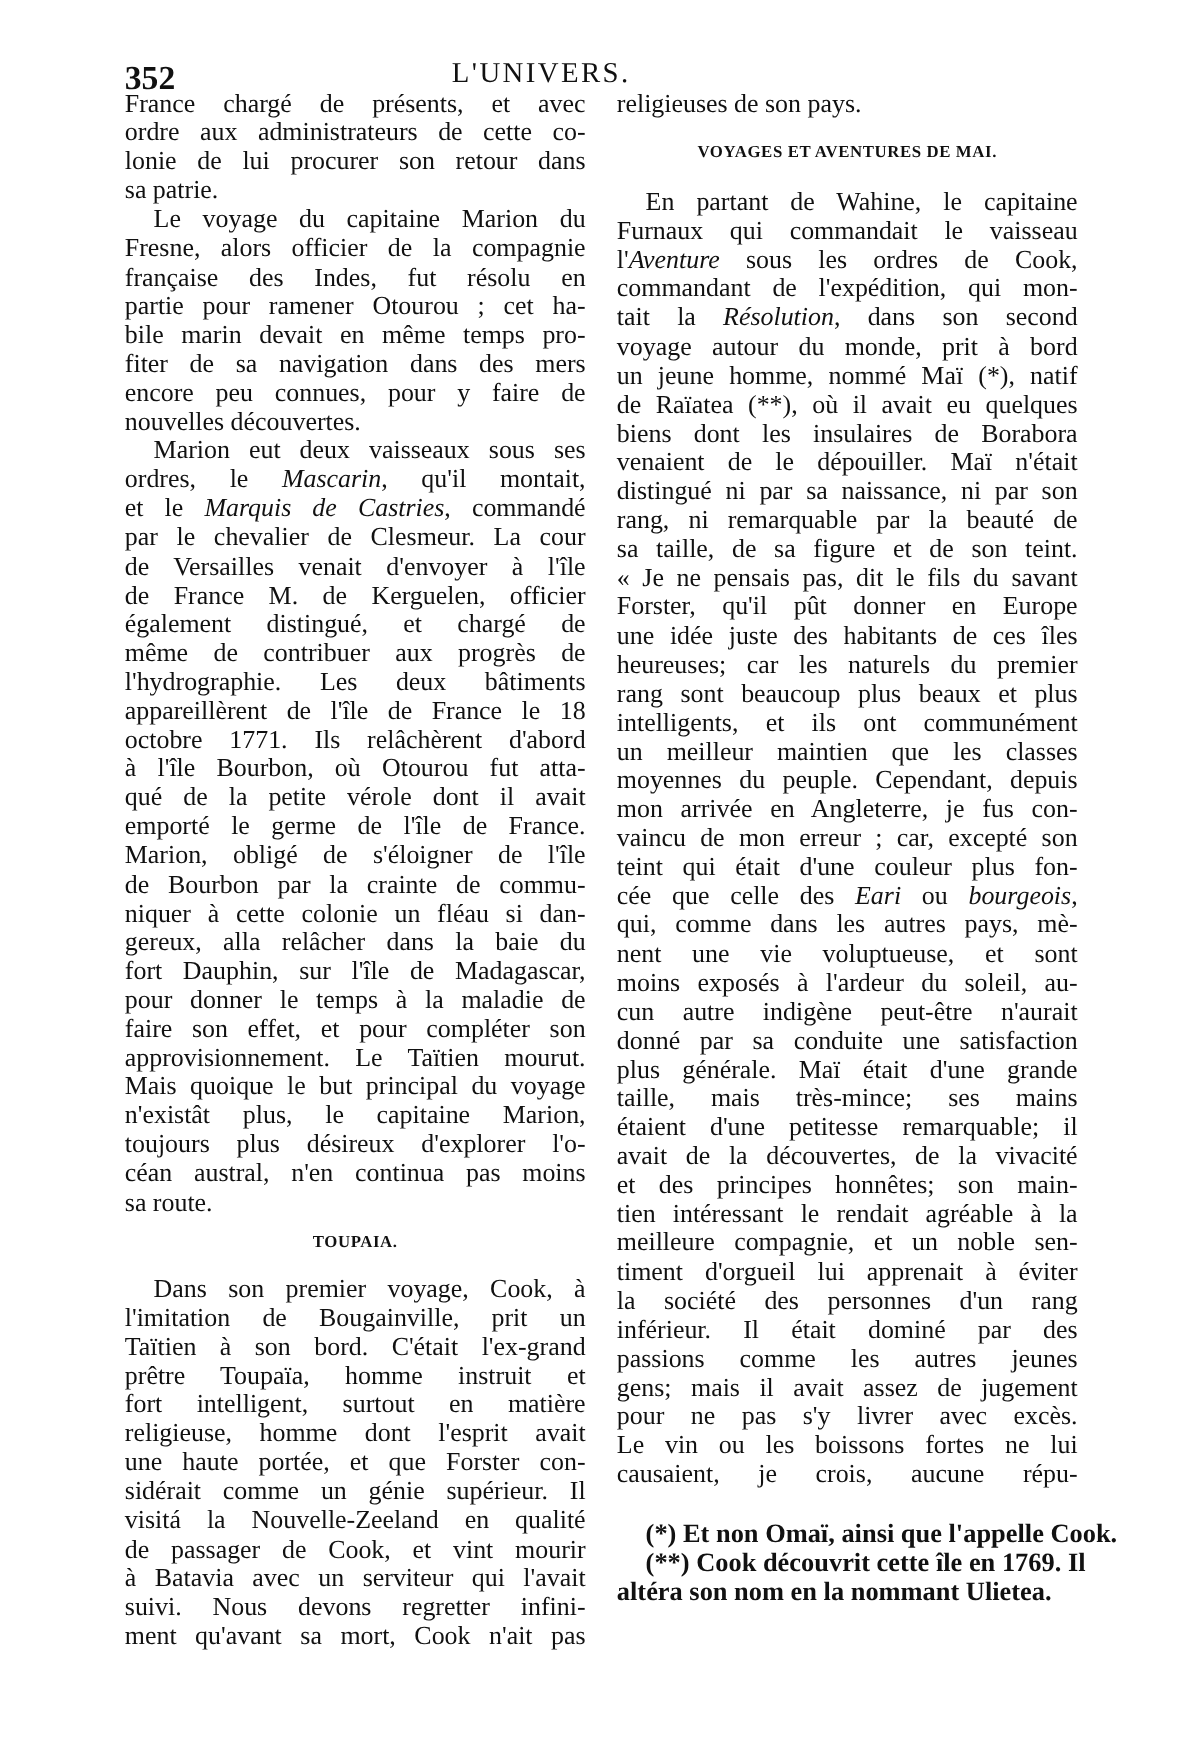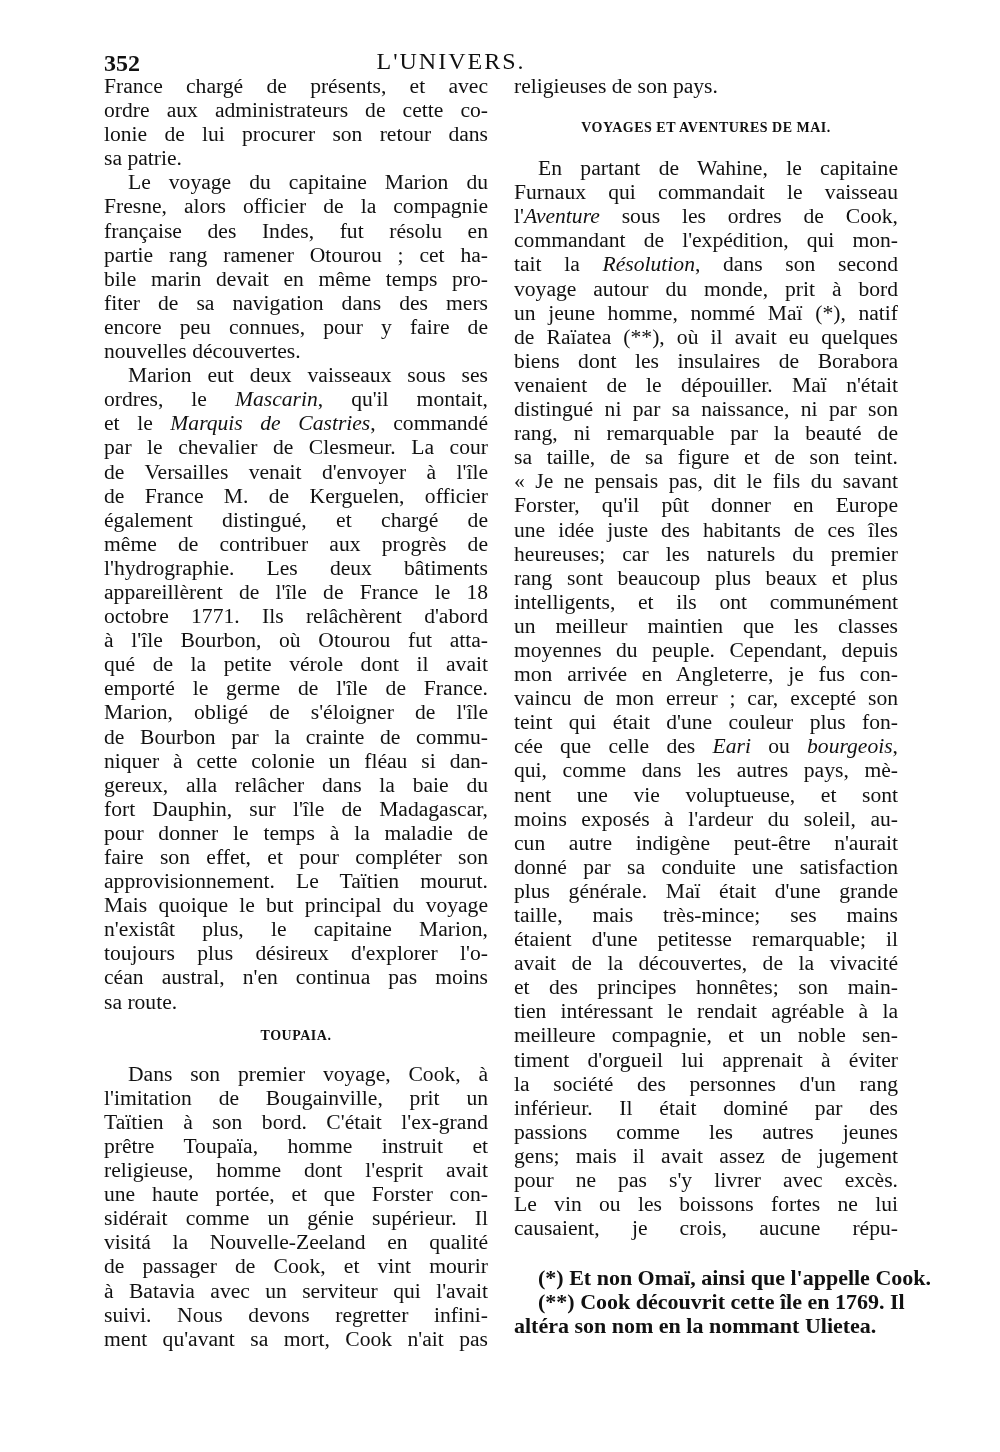--- a/index.html
+++ b/index.html
@@ -1,17 +1,17 @@
 <!DOCTYPE html>
 <html><head>
 <meta charset="utf-8">
 <style>
   html, body { margin: 0; padding: 0; background: #ffffff; }
   body { width: 1000px; height: 1452px; position: relative; overflow: hidden; color: #111; font-family: "Liberation Serif", "DejaVu Serif", serif; }
-  .page-number { position: absolute; left: 104px; top: 50px; font-size: 24px; font-weight: bold; }
+  .page-number { position: absolute; left: 104px; top: 50px; font-size: 28px; font-weight: bold; }
   .running-head { position: absolute; left: 0; width: 902px; top: 48px; text-align: center; font-size: 24px; letter-spacing: 2px; }
   .col { position: absolute; top: 74px; width: 384px; font-size: 21.6px; line-height: 24.1px; }
   .col-left { left: 104px; }
   .col-right { left: 514px; }
   .line { display: block; white-space: nowrap; text-align: justify; text-align-last: justify; height: 24.1px; }
   .line.last { text-align-last: left; }
   .line.indent { padding-left: 24px; }
   .heading { display: block; text-align: center; font-size: 14px; letter-spacing: 0.5px; font-weight: bold; height: 24px; line-height: 24px; }
   .gap { display: block; }
   i, em { font-style: italic; }
@@ -26,21 +26,21 @@
   <span class="running-head">L'UNIVERS.</span>
 
   <div class="col col-left" id="left-col">
       <span class="line">France chargé de présents, et avec</span>
       <span class="line">ordre aux administrateurs de cette co-</span>
       <span class="line">lonie de lui procurer son retour dans</span>
       <span class="line last">sa patrie.</span>
       <span class="line indent">Le voyage du capitaine Marion du</span>
       <span class="line">Fresne, alors officier de la compagnie</span>
       <span class="line">française des Indes, fut résolu en</span>
-      <span class="line">partie rang ramener Otourou ; cet ha-</span>
+      <span class="line">partie pour ramener Otourou ; cet ha-</span>
       <span class="line">bile marin devait en même temps pro-</span>
       <span class="line">fiter de sa navigation dans des mers</span>
       <span class="line">encore peu connues, pour y faire de</span>
       <span class="line last">nouvelles découvertes.</span>
       <span class="line indent">Marion eut deux vaisseaux sous ses</span>
       <span class="line">ordres, le <i>Mascarin</i>, qu'il montait,</span>
       <span class="line">et le <i>Marquis de Castries</i>, commandé</span>
       <span class="line">par le chevalier de Clesmeur. La cour</span>
       <span class="line">de Versailles venait d'envoyer à l'île</span>
       <span class="line">de France M. de Kerguelen, officier</span>
@@ -65,20 +65,21 @@
       <span class="line">toujours plus désireux d'explorer l'o-</span>
       <span class="line">céan austral, n'en continua pas moins</span>
       <span class="line last">sa route.</span>
       <span class="gap" style="height: 10px;"></span>
       <span class="heading">TOUPAIA.</span>
       <span class="gap" style="height: 14px;"></span>
       <span class="line indent">Dans son premier voyage, Cook, à</span>
       <span class="line">l'imitation de Bougainville, prit un</span>
       <span class="line">Taïtien à son bord. C'était l'ex-grand</span>
       <span class="line">prêtre Toupaïa, homme instruit et</span>
+      <span class="line">fort intelligent, surtout en matière</span>
       <span class="line">religieuse, homme dont l'esprit avait</span>
       <span class="line">une haute portée, et que Forster con-</span>
       <span class="line">sidérait comme un génie supérieur. Il</span>
       <span class="line">visitá la Nouvelle-Zeeland en qualité</span>
       <span class="line">de passager de Cook, et vint mourir</span>
       <span class="line">à Batavia avec un serviteur qui l'avait</span>
       <span class="line">suivi. Nous devons regretter infini-</span>
       <span class="line">ment qu'avant sa mort, Cook n'ait pas</span>
     </div>
   <div class="col col-right" id="right-col">

